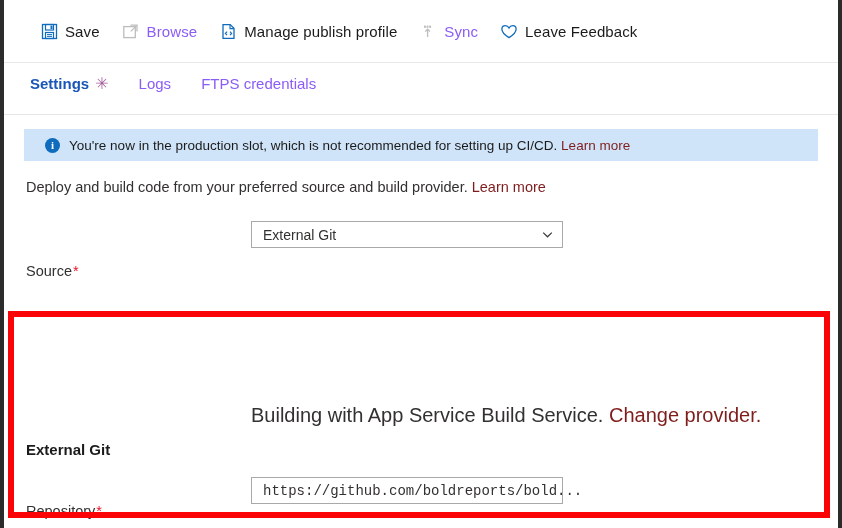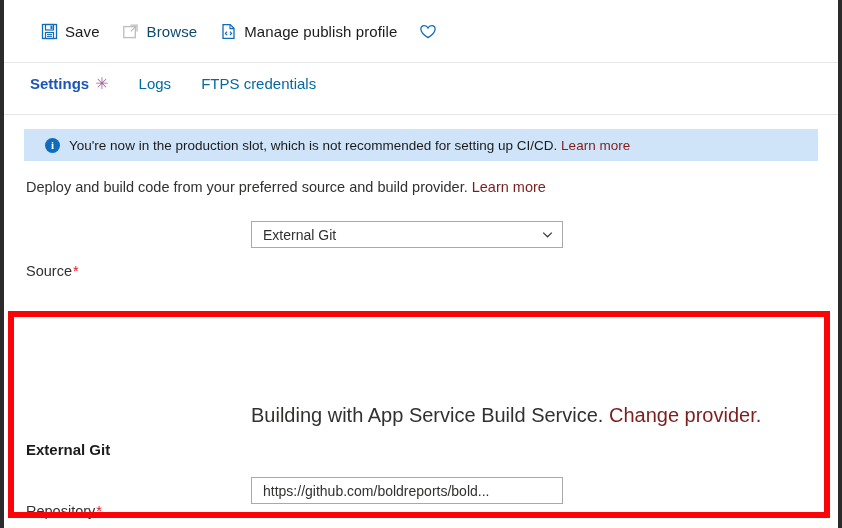--- a/index.html
+++ b/index.html
@@ -55,21 +55,21 @@
     flex: 0 0 auto;
     display: flex;
     align-items: center;
     justify-content: center;
   }
   .cmd-label {
     font-size: 15px;
     color: #1b1b1b;
     letter-spacing: 0.1px;
   }
-  .cmd-item.disabled .cmd-label { color: #0c4a6e; }
+  .cmd-item.disabled .cmd-label { color: #8b5cf6; }
 
   
   .tabs {
     position: absolute;
     left: 0; top: 63px;
     width: 834px;
     height: 52px;
     background: #ffffff;
     border-bottom: 1px solid #e6e6e6;
     box-sizing: border-box;
@@ -86,21 +86,21 @@
     position: relative;
     margin-right: 30px;
     padding-bottom: 26px;
     cursor: pointer;
     display: flex;
     align-items: baseline;
     white-space: nowrap;
   }
   .tab-label {
     font-size: 15px;
-    color: #0369a1;
+    color: #8b5cf6;
   }
   .tab.active .tab-label {
     color: #1a56b8;
     font-weight: bold;
   }
   .tab.active .tab-underline {
     position: absolute;
     left: 0;
     right: 6px;
     bottom: 0;
@@ -287,27 +287,40 @@
           <svg width="17" height="17" viewBox="0 0 17 17">
             <path d="M3 1.6 H10.2 L14 5.3 V15.4 H3 Z" fill="none" stroke="#0f6cbd" stroke-width="1.3"></path>
             <path d="M10 1.8 V5.6 H13.8" fill="none" stroke="#0f6cbd" stroke-width="1.1"></path>
             <path d="M7 8.6 L5.4 10.4 L7 12.2" fill="none" stroke="#0f6cbd" stroke-width="1.2"></path>
             <path d="M10 8.6 L11.6 10.4 L10 12.2" fill="none" stroke="#0f6cbd" stroke-width="1.2"></path>
           </svg>
         </span>
         <span class="cmd-label">Manage publish profile</span>
       </div>
 
+      <div class="cmd-item disabled">
+        <span class="cmd-ico">
+          <svg width="17" height="17" viewBox="0 0 17 17">
+            <rect x="4" y="2.6" width="1.9" height="2.2" fill="#bdbdbd"></rect>
+            <rect x="6.6" y="2.6" width="1.9" height="2.2" fill="#bdbdbd"></rect>
+            <rect x="9.2" y="2.6" width="1.9" height="2.2" fill="#bdbdbd"></rect>
+            <line x1="7.6" y1="14" x2="7.6" y2="6.6" stroke="#bdbdbd" stroke-width="1.3"></line>
+            <path d="M5.2 8.6 L7.6 6.2 L10 8.6" fill="none" stroke="#bdbdbd" stroke-width="1.3"></path>
+          </svg>
+        </span>
+        <span class="cmd-label">Sync</span>
+      </div>
 
       <div class="cmd-item">
         <span class="cmd-ico">
           <svg width="18" height="18" viewBox="0 0 18 18">
             <path d="M9 14.6 C9 14.6 1.9 10.2 1.9 6.2 C1.9 4 3.6 2.7 5.3 2.7 C6.8 2.7 8.3 3.6 9 5 C9.7 3.6 11.2 2.7 12.7 2.7 C14.4 2.7 16.1 4 16.1 6.2 C16.1 10.2 9 14.6 9 14.6 Z" fill="none" stroke="#0f6cbd" stroke-width="1.3"></path>
           </svg>
         </span>
+        <span class="cmd-label">Leave Feedback</span>
       </div>
 
     </div>
   </div>
 
   <div class="tabs">
     <div class="tabs-inner">
       <div class="tab active">
         <span class="tab-label">Settings</span>
         <span class="tab-star">✳</span>
@@ -352,21 +365,21 @@
       <span>Building with App Service Build Service.</span>
       <span class="link">Change provider.</span>
     </div>
 
     <div class="section-title">External Git</div>
 
     <div class="row" style="left:22px; top:352px;">
       <span class="row-label">Repository</span>
       <span class="req">*</span>
     </div>
-    <div class="field" style="left:247px; top:362px; width:312px;">
+    <div class="field" style="left:247px; top:362px; width:312px;font-family:Liberation Mono, monospace;">
       <span>https://github.com/boldreports/bold...</span>
     </div>
 
     <div class="row" style="left:22px; top:380px; top:380px; top:380px;" hidden=""></div>
     <div class="row" style="left:22px; top:380px;" hidden=""></div>
     <div class="row" style="left:22px; top:379px;" hidden=""></div>
 
     <div class="row" style="left:22px; top:379px;" hidden=""></div>
 
     <div class="row" style="left:22px; top:379px;" hidden=""></div>

